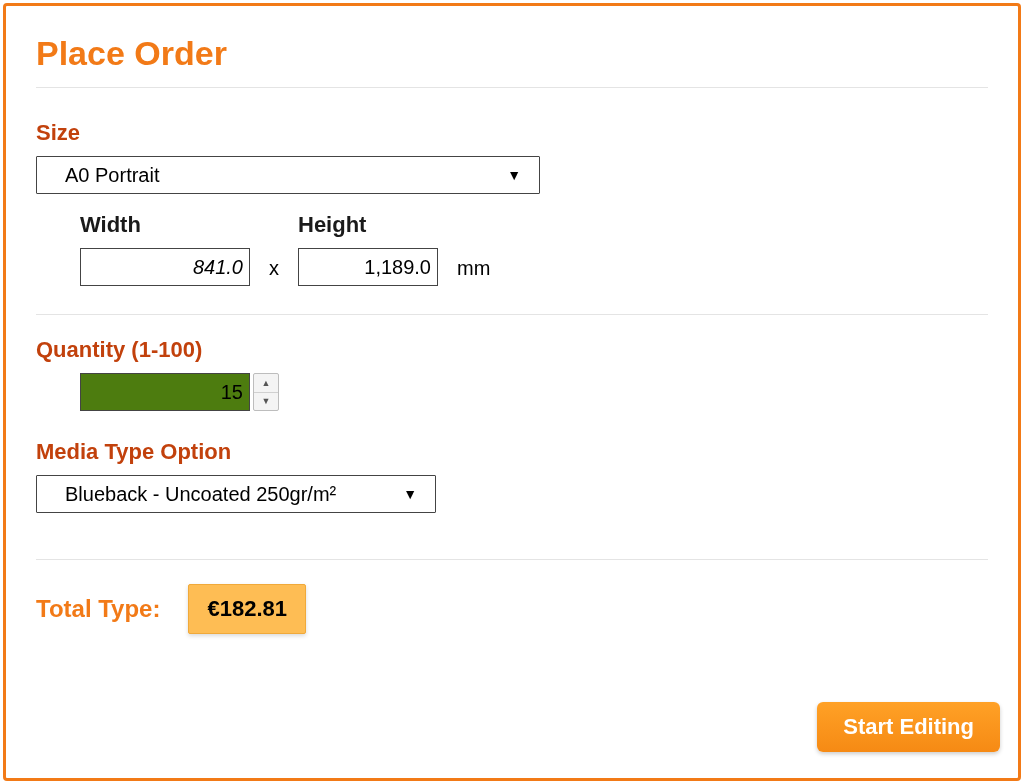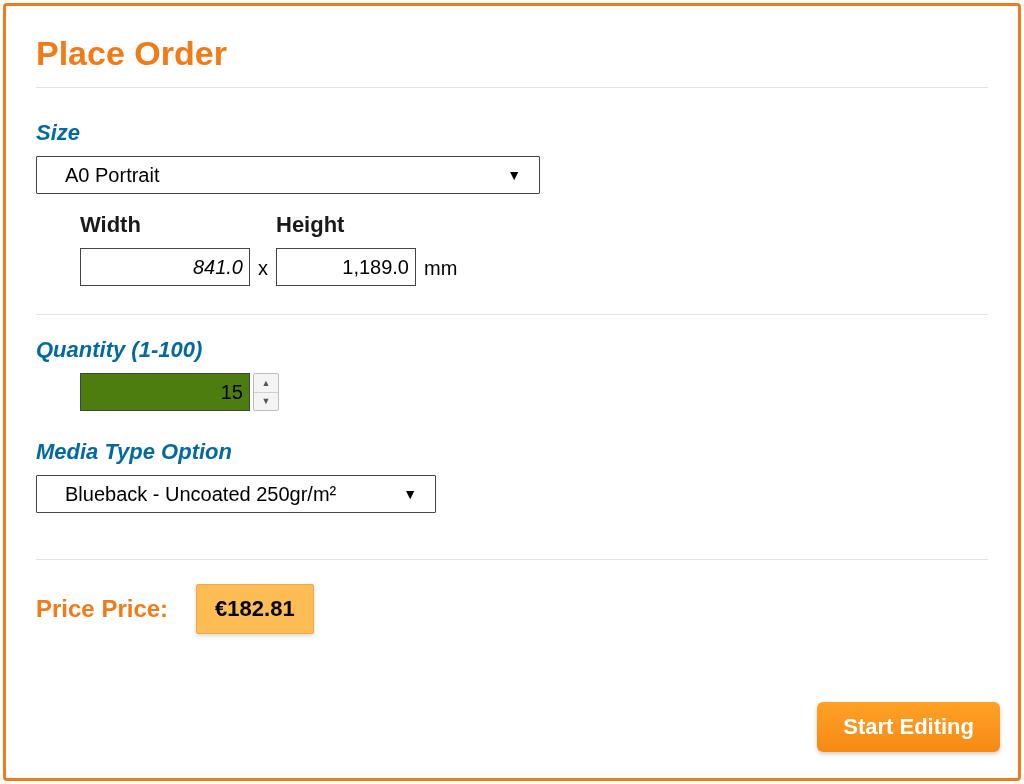--- a/index.html
+++ b/index.html
@@ -36,24 +36,23 @@
     }
     .divider {
       border: none;
       border-top: 1px solid #e4e4e4;
       margin-top: 10px;
       margin-bottom: 22px;
     }
     .label {
       font-size: 22px;
       font-weight: 600;
-      color: #0369a1;
+      color: #c2410c;
       margin-bottom: 10px;
       display: block;
-      font-style: italic;
     }
     .select-wrap {
       width: 504px;
       height: 38px;
       border: 1px solid #444;
       border-radius: 1px;
       background: #fff;
       display: flex;
       align-items: center;
       padding: 0 28px;
@@ -69,21 +68,21 @@
       position: absolute;
       right: 18px;
       top: 50%;
       transform: translateY(-50%);
     }
     .wh-row {
       margin-top: 18px;
       margin-left: 44px;
       display: flex;
       align-items: flex-end;
-      gap: 0;
+      gap: 11px;
     }
     .wh-col {
       display: flex;
       flex-direction: column;
     }
     .wh-label {
       font-size: 22px;
       font-weight: 600;
       color: #1a1a1a;
       margin-bottom: 10px;
@@ -240,21 +239,21 @@
     <span class="label">Media Type Option</span>
     <div class="select-wrap media-select">
       <span class="select-value">Blueback - Uncoated 250gr/m²</span>
       <span class="select-caret">▼</span>
     </div>
   </div>
 
   <hr class="divider-wide">
 
   <div class="total-row">
-    <span class="total-label">Price Price:</span>
+    <span class="total-label">Total Type:</span>
     <span class="total-badge">€182.81</span>
   </div>
 
   <div class="button-row">
     <button class="start-btn">Start Editing</button>
   </div>
 
 </div>
 
 </body></html>

